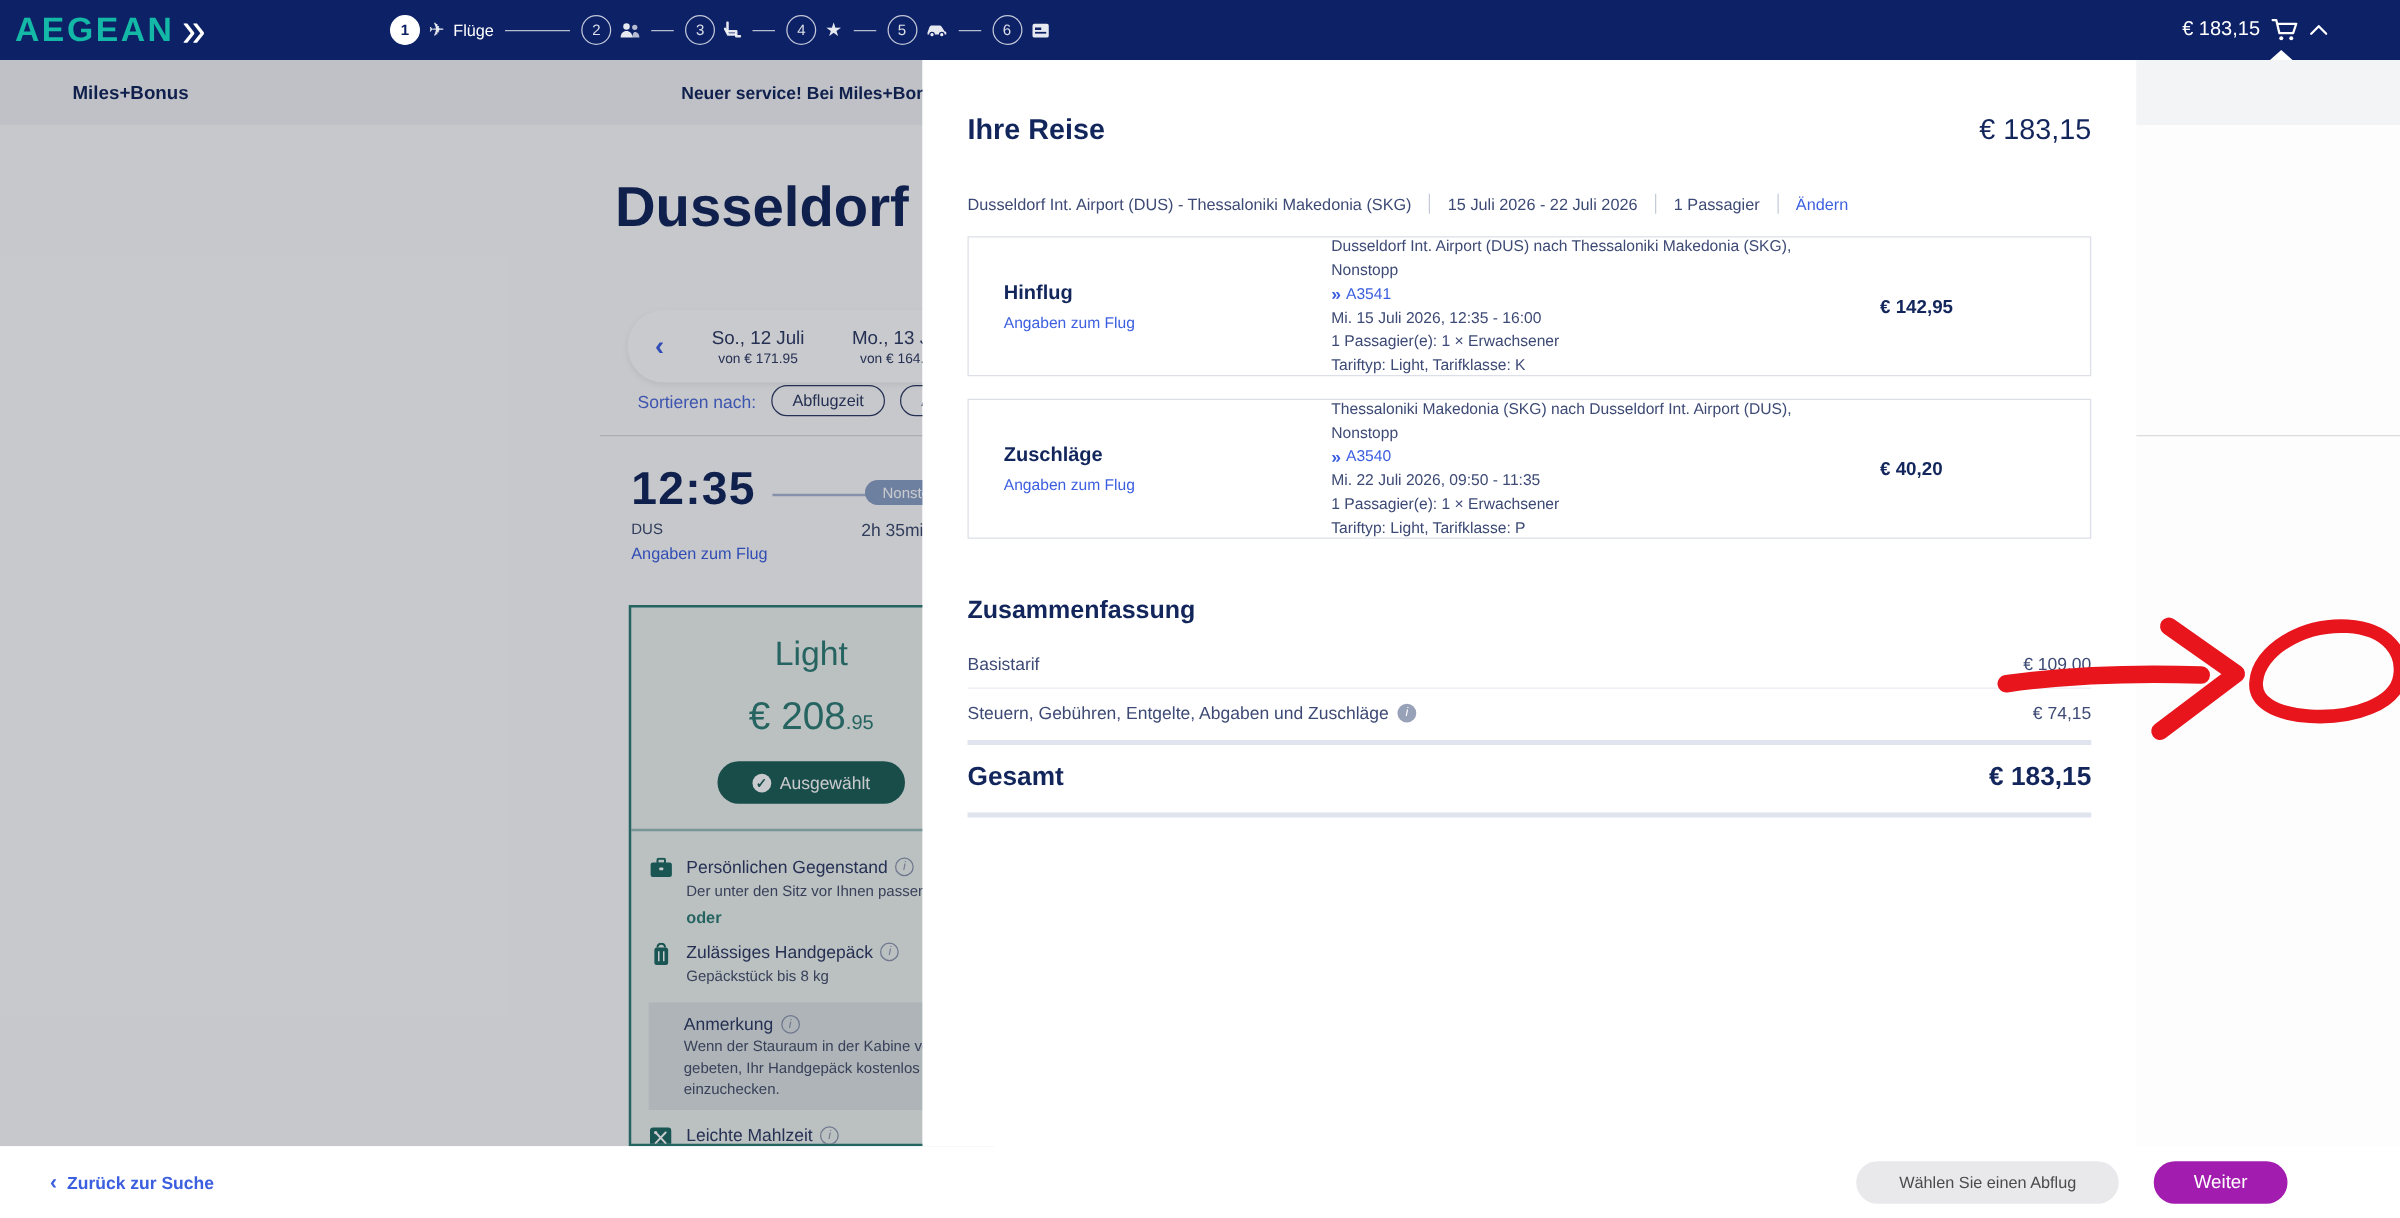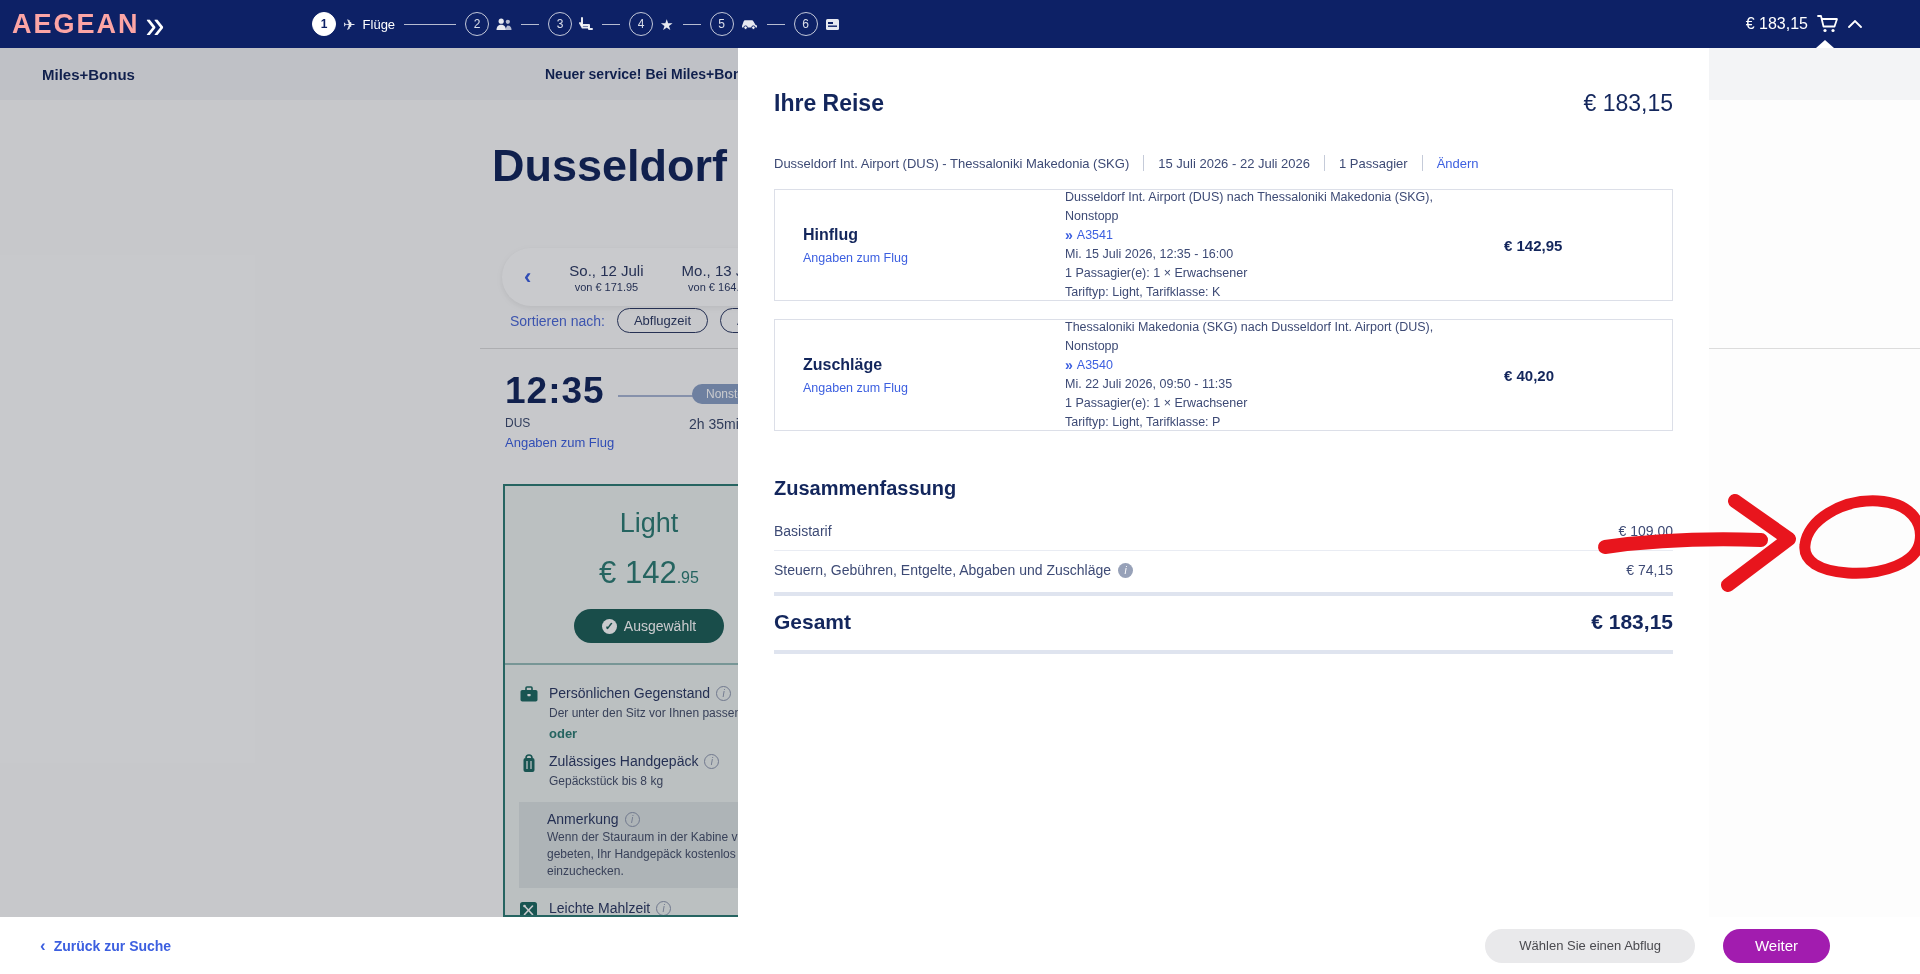--- a/index.html
+++ b/index.html
@@ -2,38 +2,38 @@
 <html><head>
 <meta charset="utf-8">
 <style>
   * { margin:0; padding:0; box-sizing:border-box; }
   html,body { width:1920px; height:974px; overflow:hidden; }
   body { font-family:"Liberation Sans", sans-serif; background:#fdfdfd; position:relative; color:#16295f; }
 
   
   .topbar { position:absolute; top:0; left:0; width:1920px; height:48px; background:#0d2166; z-index:30; display:flex; align-items:center; }
   .brand { display:flex; align-items:center; margin-left:12px; cursor:pointer; }
-  .brand-text { color:#fca5a5; font-size:27px; font-weight:bold; letter-spacing:2px; }
+  .brand-text { color:#14b8a6; font-size:27px; font-weight:bold; letter-spacing:2px; }
   .brand-chev { color:#fff; font-size:34px; margin-left:6px; line-height:1; transform:scaleY(1.15); }
   .stepper { position:absolute; left:312px; top:0; height:48px; display:flex; align-items:center; gap:9px; }
   .step { display:flex; align-items:center; gap:7px; cursor:pointer; }
   .step-circle { width:24px; height:24px; border-radius:50%; border:1px solid rgba(255,255,255,.75); color:rgba(255,255,255,.85); font-size:12px; display:flex; align-items:center; justify-content:center; }
   .step-circle.on { background:#fff; border-color:#fff; color:#0d2166; font-weight:bold; }
   .step-label { color:#fff; font-size:13px; }
   .glyph-ico { color:rgba(255,255,255,.9); font-size:15px; line-height:1; }
   .connector { height:1px; background:rgba(255,255,255,.7); width:18px; }
   .connector.long { width:52px; }
   .svg-ico { display:block; }
   .cart { position:absolute; right:58px; top:0; height:48px; display:flex; align-items:center; gap:9px; color:#fff; font-size:16px; cursor:pointer; }
   .cart-caret { position:absolute; left:1816px; bottom:0; width:0; height:0; border-left:9px solid transparent; border-right:9px solid transparent; border-bottom:8px solid #fff; }
 
   
   .bg-layer { position:absolute; top:48px; left:0; width:1920px; height:869px; background:#fdfdfd; z-index:1; }
   .milesbar { position:absolute; top:0; left:0; width:1920px; height:52px; background:#f3f4f6; display:flex; align-items:center; }
-  .miles-brand { margin-left:42px; font-size:15px; font-weight:bold; color:#13265c; }
+  .miles-brand { margin-left:58px; font-size:15px; font-weight:bold; color:#13265c; }
   .miles-promo { position:absolute; left:545px; font-size:14px; font-weight:bold; color:#13265c; }
   .bg-title { position:absolute; left:492px; top:92px; font-size:45px; font-weight:bold; color:#13265c; white-space:nowrap; }
   .datebar { position:absolute; left:502px; top:200px; width:420px; height:58px; background:#fff; border-radius:29px; box-shadow:0 2px 6px rgba(0,0,0,.08); display:flex; align-items:center; }
   .date-prev { margin-left:22px; color:#3c5fe0; font-size:22px; font-weight:bold; cursor:pointer; }
   .date-cell { text-align:center; margin-left:38px; cursor:pointer; }
   .date-day { font-size:15px; color:#2d3a63; }
   .date-price { font-size:11px; color:#2d3a63; margin-top:2px; }
   .sortrow { position:absolute; left:510px; top:260px; display:flex; align-items:center; gap:12px; }
   .sort-label { font-size:14px; color:#4c69d8; }
   .sort-pill { border:1px solid #2d3a63; border-radius:15px; padding:4px 16px; font-size:13px; color:#2d3a63; background:transparent; white-space:nowrap; cursor:pointer; }
@@ -214,21 +214,21 @@
     <div class="f-stops">Nonstopp</div>
     <div class="f-airport">DUS</div>
     <div class="f-duration">2h 35min</div>
     <div class="f-link">Angaben zum Flug</div>
   </div>
 
   <div class="farecard">
     <div class="fc-head">
       <div class="fc-name">Light</div>
       <div class="fc-price">
-        <span class="fc-price-main">€ 142</span><span class="fc-price-dec">.95</span>
+        <span class="fc-price-main">€ 208</span><span class="fc-price-dec">.95</span>
       </div>
       <button class="fc-btn">
         <span class="fc-check">✓</span>
         <span>Ausgewählt</span>
       </button>
     </div>
     <div class="fc-sep"></div>
 
     <div class="fc-list">
       <div class="fc-item">

